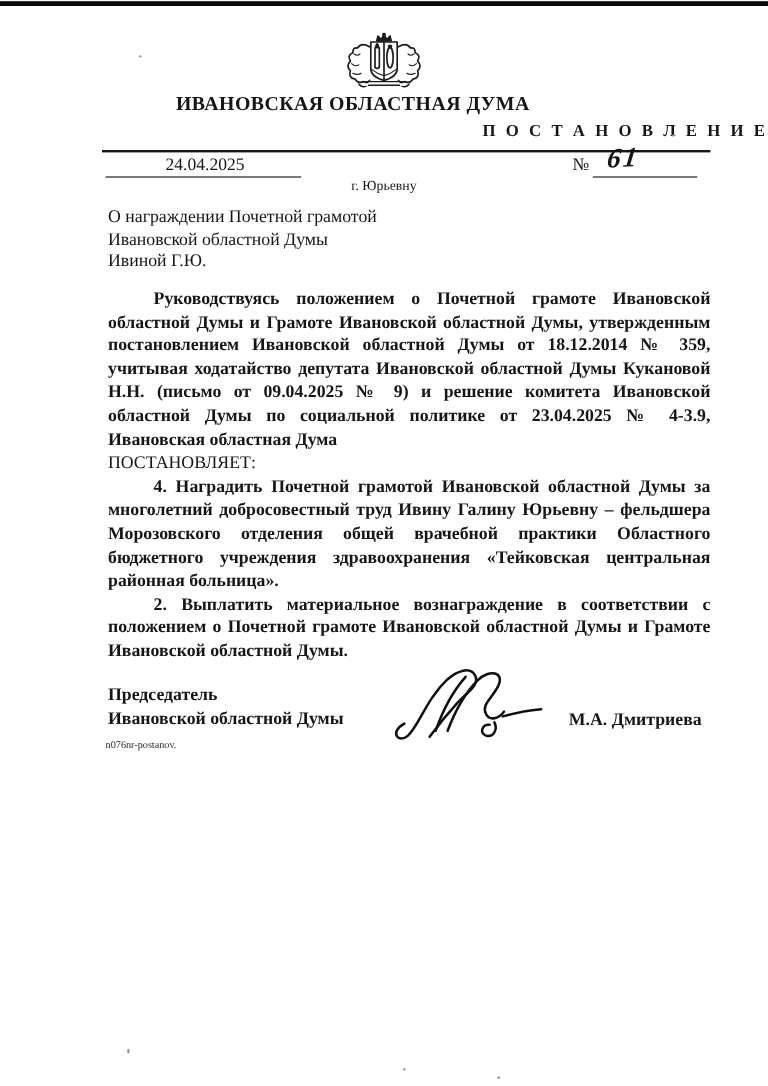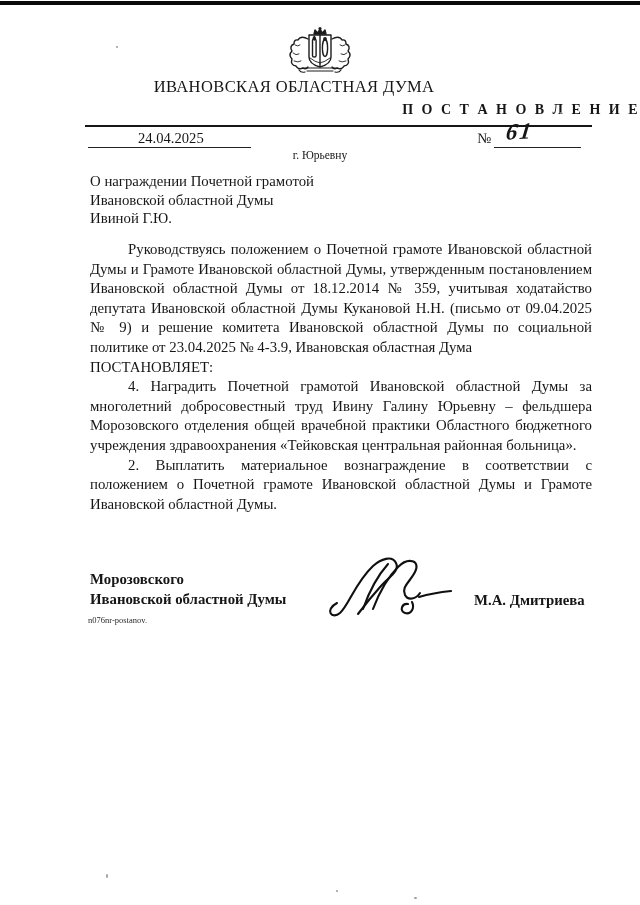--- a/index.html
+++ b/index.html
@@ -5,41 +5,41 @@
   html,body{margin:0;padding:0;background:#ffffff;}
   body{width:640px;height:905px;overflow:hidden;
        font-family:"Liberation Serif", serif;color:#161616;}
   .page{position:relative;width:640px;height:905px;background:#ffffff;}
 
   .scan-top-bar{position:absolute;top:1px;left:0;width:640px;height:4px;background:#0a0a0a;}
 
   .emblem{position:absolute;top:27px;left:50%;transform:translateX(-50%);}
 
   .org-title{position:absolute;top:77px;left:0;width:588px;text-align:center;
-             font-weight:normal;font-size:16.5px;letter-spacing:0.4px;}
+             font-weight:bold;font-size:16.5px;letter-spacing:0.4px;}
   .doc-type{position:absolute;top:102px;left:0;width:640px;text-align:right;
             font-weight:bold;font-size:14px;letter-spacing:2.5px;}
 
   .rule-top{position:absolute;top:125px;left:85px;width:507px;height:2.4px;background:#161616;}
 
   .doc-date{position:absolute;top:130px;left:138px;font-size:14.6px;}
   .date-underline{position:absolute;top:147px;left:88px;width:163px;height:1.4px;background:#222;}
   .num-sign{position:absolute;top:130px;left:477px;font-size:14.6px;}
   .doc-number{position:absolute;top:119px;left:506px;font-size:23px;font-style:italic;
               font-weight:bold;transform:rotate(-3deg) skewX(-10deg);letter-spacing:2px;}
   .num-underline{position:absolute;top:147px;left:494px;width:87px;height:1.4px;background:#222;}
   .city{position:absolute;top:149px;left:0;width:640px;text-align:center;font-size:11.5px;}
 
   .subject{position:absolute;top:172px;left:90px;width:320px;
            font-size:14.8px;line-height:18.6px;}
 
   .body-text{position:absolute;top:240px;left:90px;width:502px;
              font-size:14.8px;line-height:19.6px;text-align:justify;}
   .body-text p{margin:0;}
-  .indent{text-indent:38px;}
+  .indent{text-indent:38px;font-weight:bold;}
   .no-indent{text-indent:0;}
 
   .sig-titles{position:absolute;top:570px;left:90px;font-weight:bold;
               font-size:14.8px;line-height:19.5px;}
   .signature{position:absolute;top:545px;left:315px;}
   .sig-name{position:absolute;top:592px;left:474px;font-weight:bold;font-size:14.8px;}
 
   .file-code{position:absolute;top:615px;left:88px;font-size:8.5px;color:#2a2a2a;}
 
   .speck{position:absolute;background:#9a9a9a;border-radius:50%;}
@@ -97,21 +97,21 @@
   </div>
 
   <div class="body-text">
     <p class="indent">Руководствуясь положением о Почетной грамоте Ивановской областной Думы и Грамоте Ивановской областной Думы, утвержденным постановлением Ивановской областной Думы от 18.12.2014 № 359, учитывая ходатайство депутата Ивановской областной Думы Кукановой Н.Н. (письмо от 09.04.2025 № 9) и решение комитета Ивановской областной Думы по социальной политике от 23.04.2025 № 4-3.9, Ивановская областная Дума</p>
     <p class="no-indent">ПОСТАНОВЛЯЕТ:</p>
     <p class="indent">4. Наградить Почетной грамотой Ивановской областной Думы за многолетний добросовестный труд Ивину Галину Юрьевну – фельдшера Морозовского отделения общей врачебной практики Областного бюджетного учреждения здравоохранения «Тейковская центральная районная больница».</p>
     <p class="indent">2. Выплатить материальное вознаграждение в соответствии с положением о Почетной грамоте Ивановской областной Думы и Грамоте Ивановской областной Думы.</p>
   </div>
 
   <div class="sig-titles">
-    <div>Морозовского</div>
+    <div>Председатель</div>
     <div>Ивановской областной Думы</div>
   </div>
 
   <div class="signature">
     <svg width="140" height="72" viewBox="0 0 140 72" fill="none" stroke="#101010" stroke-width="2.1" stroke-linecap="round" stroke-linejoin="round">
       <path d="M22 58 c -13 7 -5 17 3 10 c 9 -8 15 -30 33 -47 c 8 -7 19 -11 23 -3 c 4 8 -7 14 -15 23 c -10 11 -17 20 -23 28"></path>
       <path d="M48 64 c 7 -20 17 -36 25 -45"></path>
       <path d="M58 64 c 8 -21 17 -34 25 -42 c 10 -10 23 -7 17 5 c -5 10 -14 15 -10 23 c 3 6 11 4 15 -2"></path>
       <path d="M97 57 c 3 6 -1 13 -7 11 c -6 -2 -3 -10 3 -9"></path>
       <path d="M104 52 c 10 -3 22 -5 32 -6"></path>

